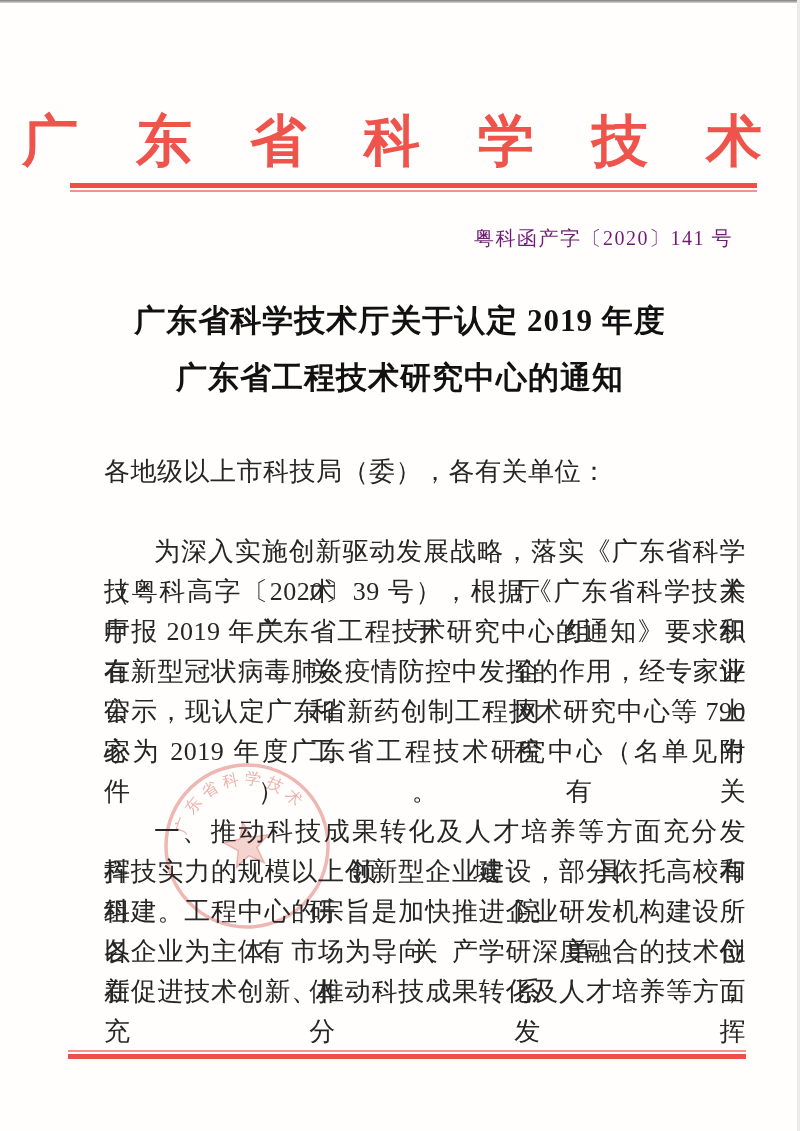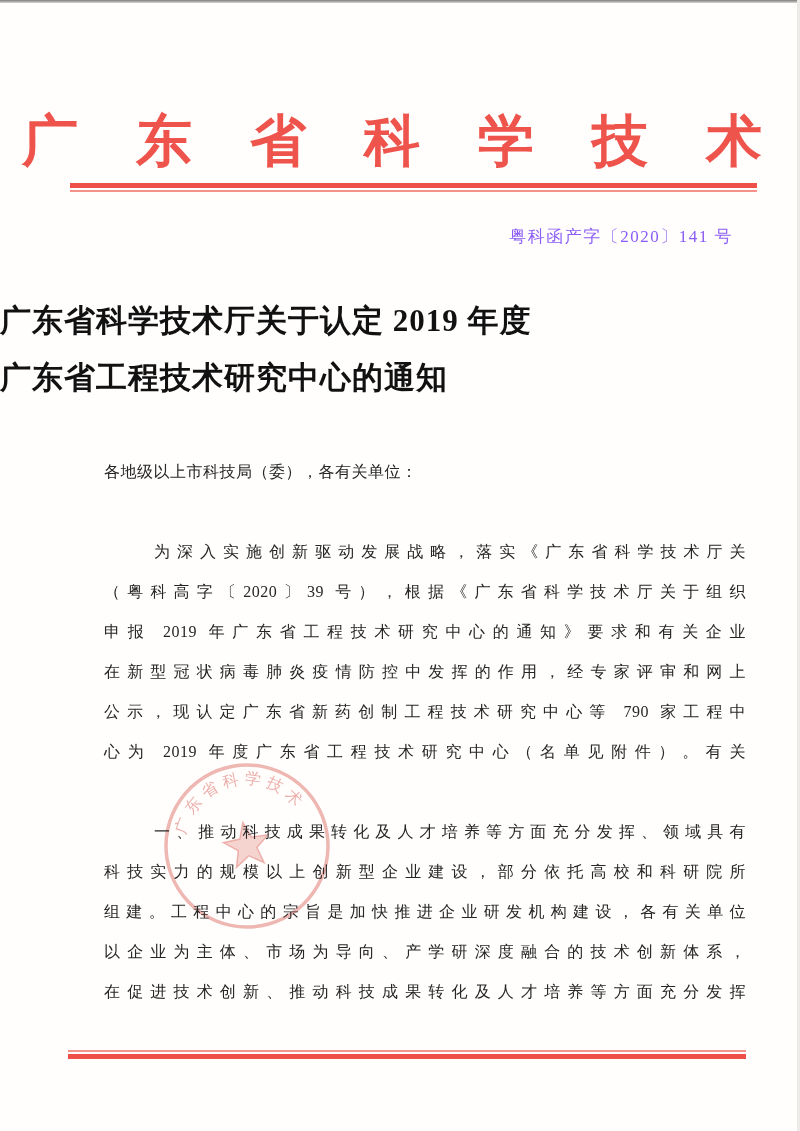--- a/index.html
+++ b/index.html
@@ -25,32 +25,32 @@
     color:#ee544c;
     letter-spacing:22px; padding-left:22px;
     box-sizing:border-box;
     white-space:nowrap;
   }
   .rule-top { position:absolute; top:183px; left:70px; width:687px; }
   .rule-top .thick { height:5px; background:#ee4f48; }
   .rule-top .thin  { height:2px; background:#f5918b; margin-top:2px; }
   .doc-number {
     position:absolute; top:225px; right:67px;
-    font-size:17px; color:#8b5cf6; letter-spacing:1.5px;
+    font-size:20px; color:#701a75; letter-spacing:1.5px;
     white-space:nowrap;
   }
   .title {
     position:absolute; top:292px; left:0; width:100%;
-    text-align:left;
+    text-align:center;
     font-size:31px; font-weight:bold; color:#111111;
     line-height:57px; letter-spacing:1px;
   }
   .body-block {
     position:absolute; top:452px; left:104px; width:642px;
-    font-size:16px; color:#262626;
+    font-size:26px; color:#262626;
     z-index:2;
   }
   .line {
     height:40px; line-height:40px;
     text-align:justify; text-align-last:justify;
     text-justify:inter-character;
     letter-spacing:0.5px;
     overflow:visible;
   }
   .line.short  { text-align-last:left; }

